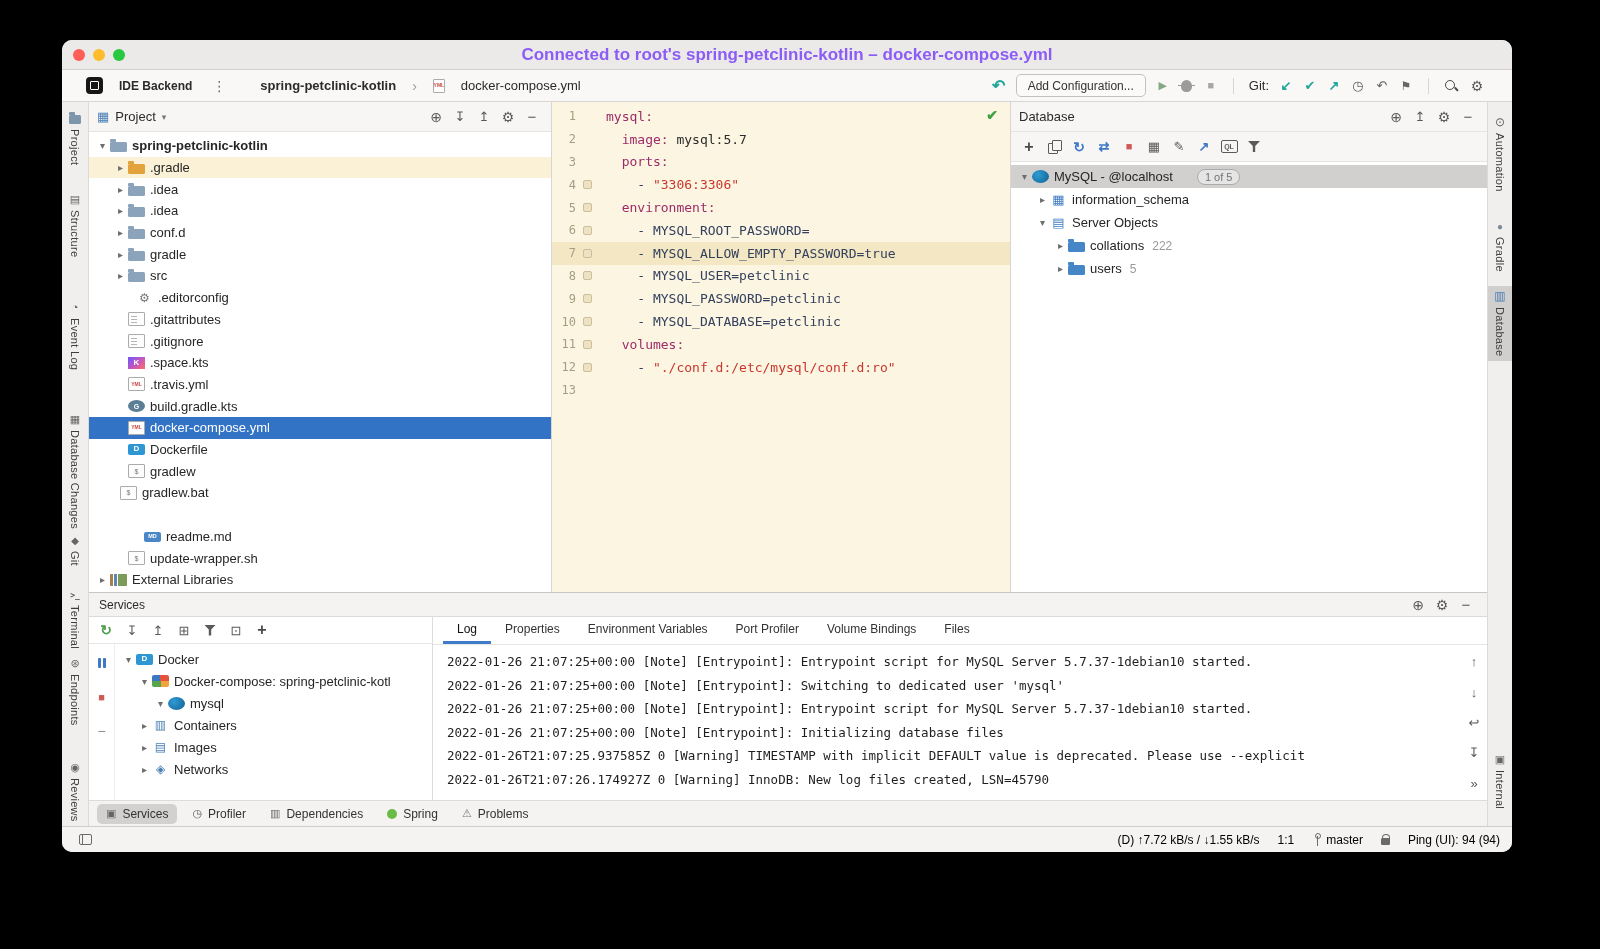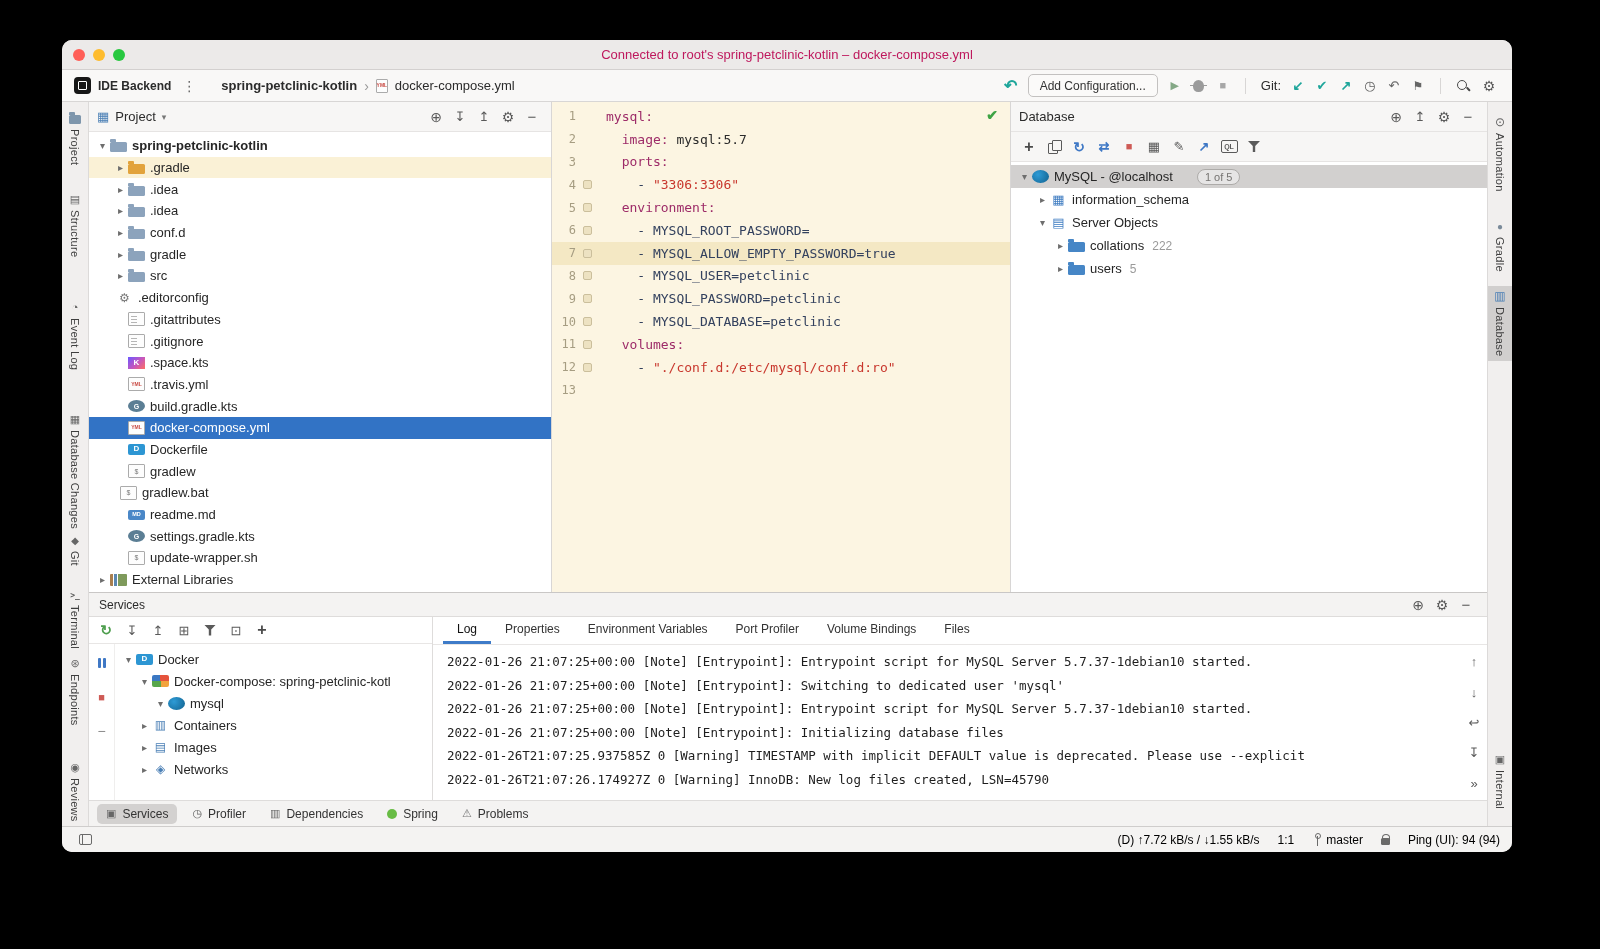--- a/index.html
+++ b/index.html
@@ -4,24 +4,24 @@
 <style>
   *{box-sizing:border-box;margin:0;padding:0}
   html,body{width:1600px;height:949px;background:#000;font-family:"Liberation Sans",sans-serif;overflow:hidden}
   .window{position:absolute;left:62px;top:40px;width:1450px;height:812px;background:#F7F6F5;border-radius:10px;overflow:hidden;display:flex;flex-direction:column;box-shadow:0 28px 80px rgba(0,0,0,.7)}
 
   
   .titlebar{height:30px;background:#ECEAE9;border-bottom:1px solid #D3D0CF;display:flex;align-items:center;justify-content:center;position:relative;flex:0 0 auto}
   .traffic{position:absolute;left:11px;top:9px;display:flex;gap:8px}
   .tl{width:12px;height:12px;border-radius:50%}
   .tl.close{background:#FF5F57}.tl.min{background:#FEBC2E}.tl.zoom{background:#28C840}
-  .title-text{font-size:13px;color:#be185d;font-weight:normal}
-
-  
-  .toolbar{height:32px;background:#F9F8F7;border-bottom:1px solid #D8D6D5;display:flex;align-items:center;padding:0 12px;gap:7px;flex:0 0 auto;font-size:13px;color:#2B2B2B}
+  .title-text{font-size:17px;color:#8b5cf6;font-weight:bold}
+
+  
+  .toolbar{height:32px;background:#F9F8F7;border-bottom:1px solid #D8D6D5;display:flex;align-items:center;padding:0 24px;gap:16px;flex:0 0 auto;font-size:13px;color:#2B2B2B}
   .backend-label{font-weight:bold;font-size:12px}
   .crumb-project{font-weight:bold;margin-left:14px}
   .crumb-sep{color:#9A9A9A;font-size:14px}
   .tb-right{margin-left:auto;display:flex;align-items:center;gap:6px}
   .btn{height:23px;padding:0 11px;border:1px solid #C3C1C0;border-radius:5px;background:#FBFAF9;font-size:12px;color:#333;display:inline-flex;align-items:center;font-family:inherit}
   .git-label{font-size:13px;color:#2B2B2B;margin-left:4px}
   .vsep{width:1px;height:16px;background:#D8D6D5;margin:0 5px}
 
   
   .main{flex:1;display:flex;min-height:0}
@@ -377,21 +377,21 @@
               <div class="trow" style="height: 21.7px; padding-left: 24px;">
                 <span class="chev">▸</span>
                 <span class="icon i-folder"></span>
                 <span class="tlabel">gradle</span>
               </div>
               <div class="trow" style="height: 21.7px; padding-left: 24px;">
                 <span class="chev">▸</span>
                 <span class="icon i-folder"></span>
                 <span class="tlabel">src</span>
               </div>
-              <div class="trow" style="height: 21.7px; padding-left: 12px;">
+              <div class="trow" style="height: 21.7px; padding-left: 32px;">
                 <span class="chev"></span>
                 <span class="icon i-editorconfig"></span>
                 <span class="tlabel">.editorconfig</span>
               </div>
               <div class="trow" style="height: 21.7px; padding-left: 24px;">
                 <span class="chev"></span>
                 <span class="icon i-text-file"></span>
                 <span class="tlabel">.gitattributes</span>
               </div>
               <div class="trow" style="height: 21.7px; padding-left: 24px;">
@@ -427,29 +427,24 @@
               <div class="trow" style="height: 21.7px; padding-left: 24px;">
                 <span class="chev"></span>
                 <span class="icon i-script"></span>
                 <span class="tlabel">gradlew</span>
               </div>
               <div class="trow" style="height: 21.7px; padding-left: 16px;">
                 <span class="chev"></span>
                 <span class="icon i-script"></span>
                 <span class="tlabel">gradlew.bat</span>
               </div>
-              <div class="trow" style="height: 21.7px; padding-left: 24px;">
+              <div class="trow" style="height: 21.7px; padding-left: 40px; margin-top: 22px;">
                 <span class="chev"></span>
                 <span class="icon i-markdown"></span>
                 <span class="tlabel">readme.md</span>
-              </div>
-              <div class="trow" style="height: 21.7px; padding-left: 24px;">
-                <span class="chev"></span>
-                <span class="icon i-gradle-kts"></span>
-                <span class="tlabel">settings.gradle.kts</span>
               </div>
               <div class="trow" style="height: 21.7px; padding-left: 24px;">
                 <span class="chev"></span>
                 <span class="icon i-script"></span>
                 <span class="tlabel">update-wrapper.sh</span>
               </div>
               <div class="trow" style="height: 21.7px; padding-left: 6px;">
                 <span class="chev">▸</span>
                 <span class="icon i-libraries"></span>
                 <span class="tlabel">External Libraries</span>

